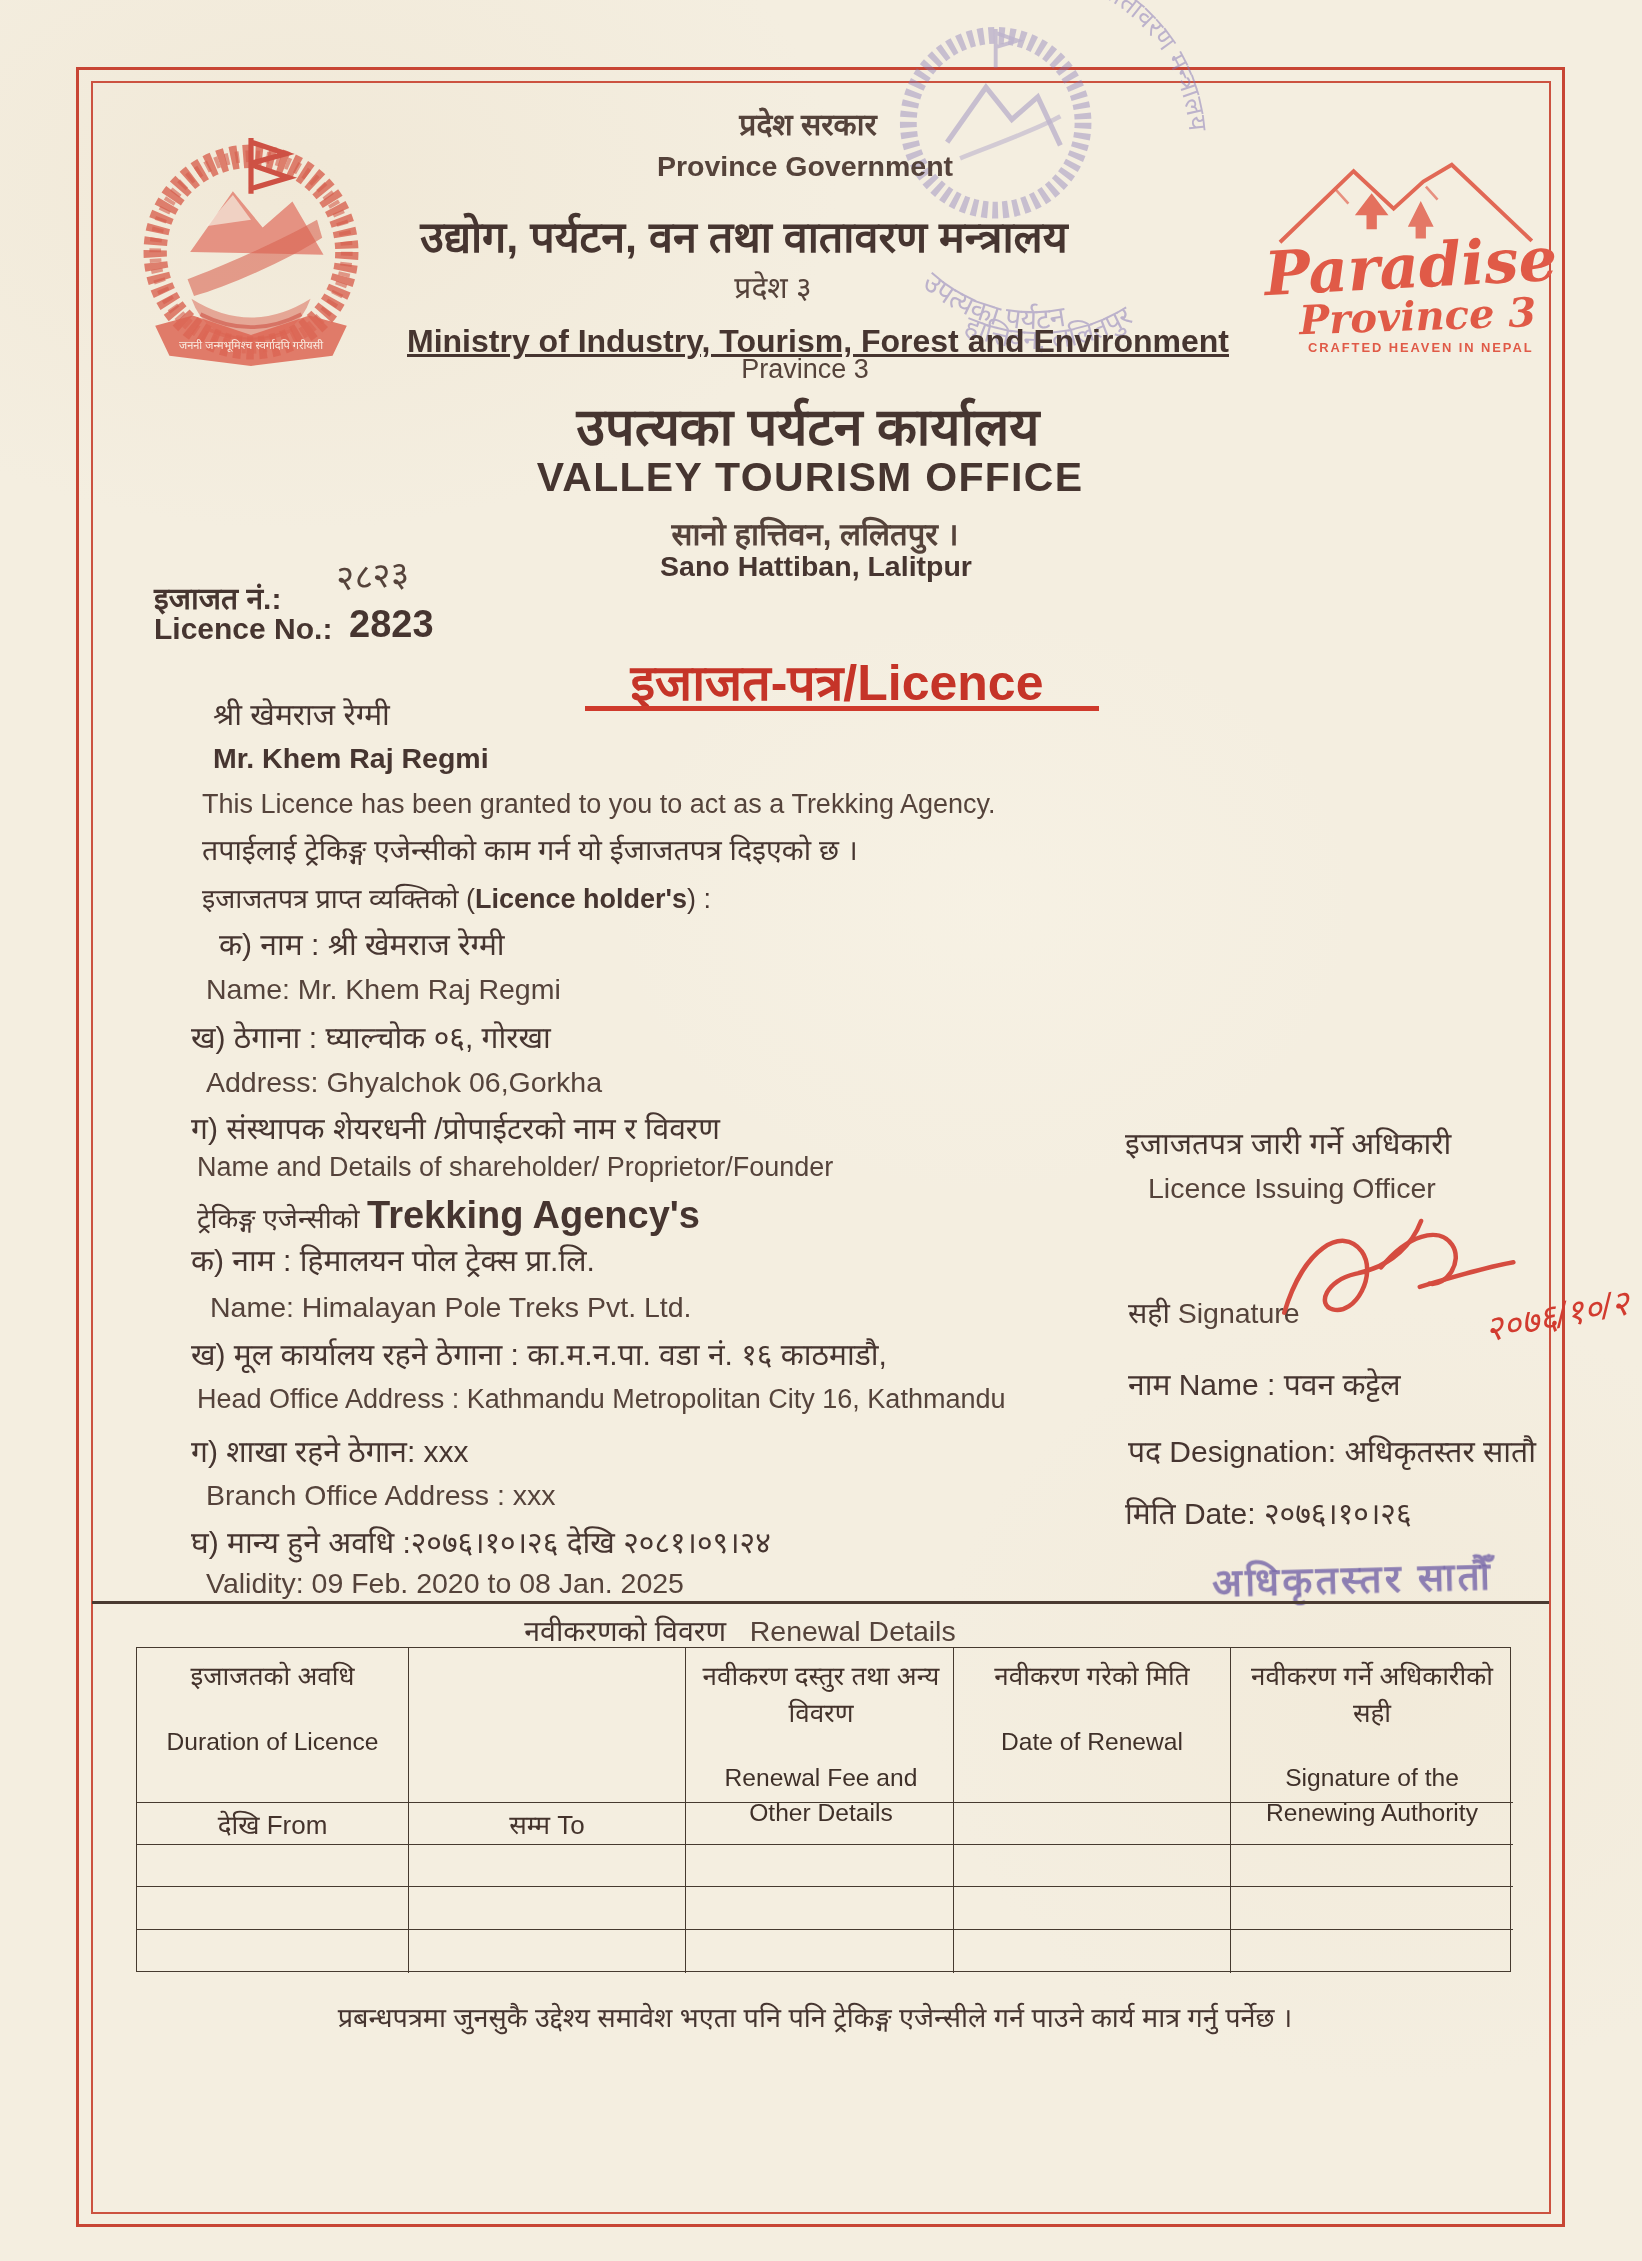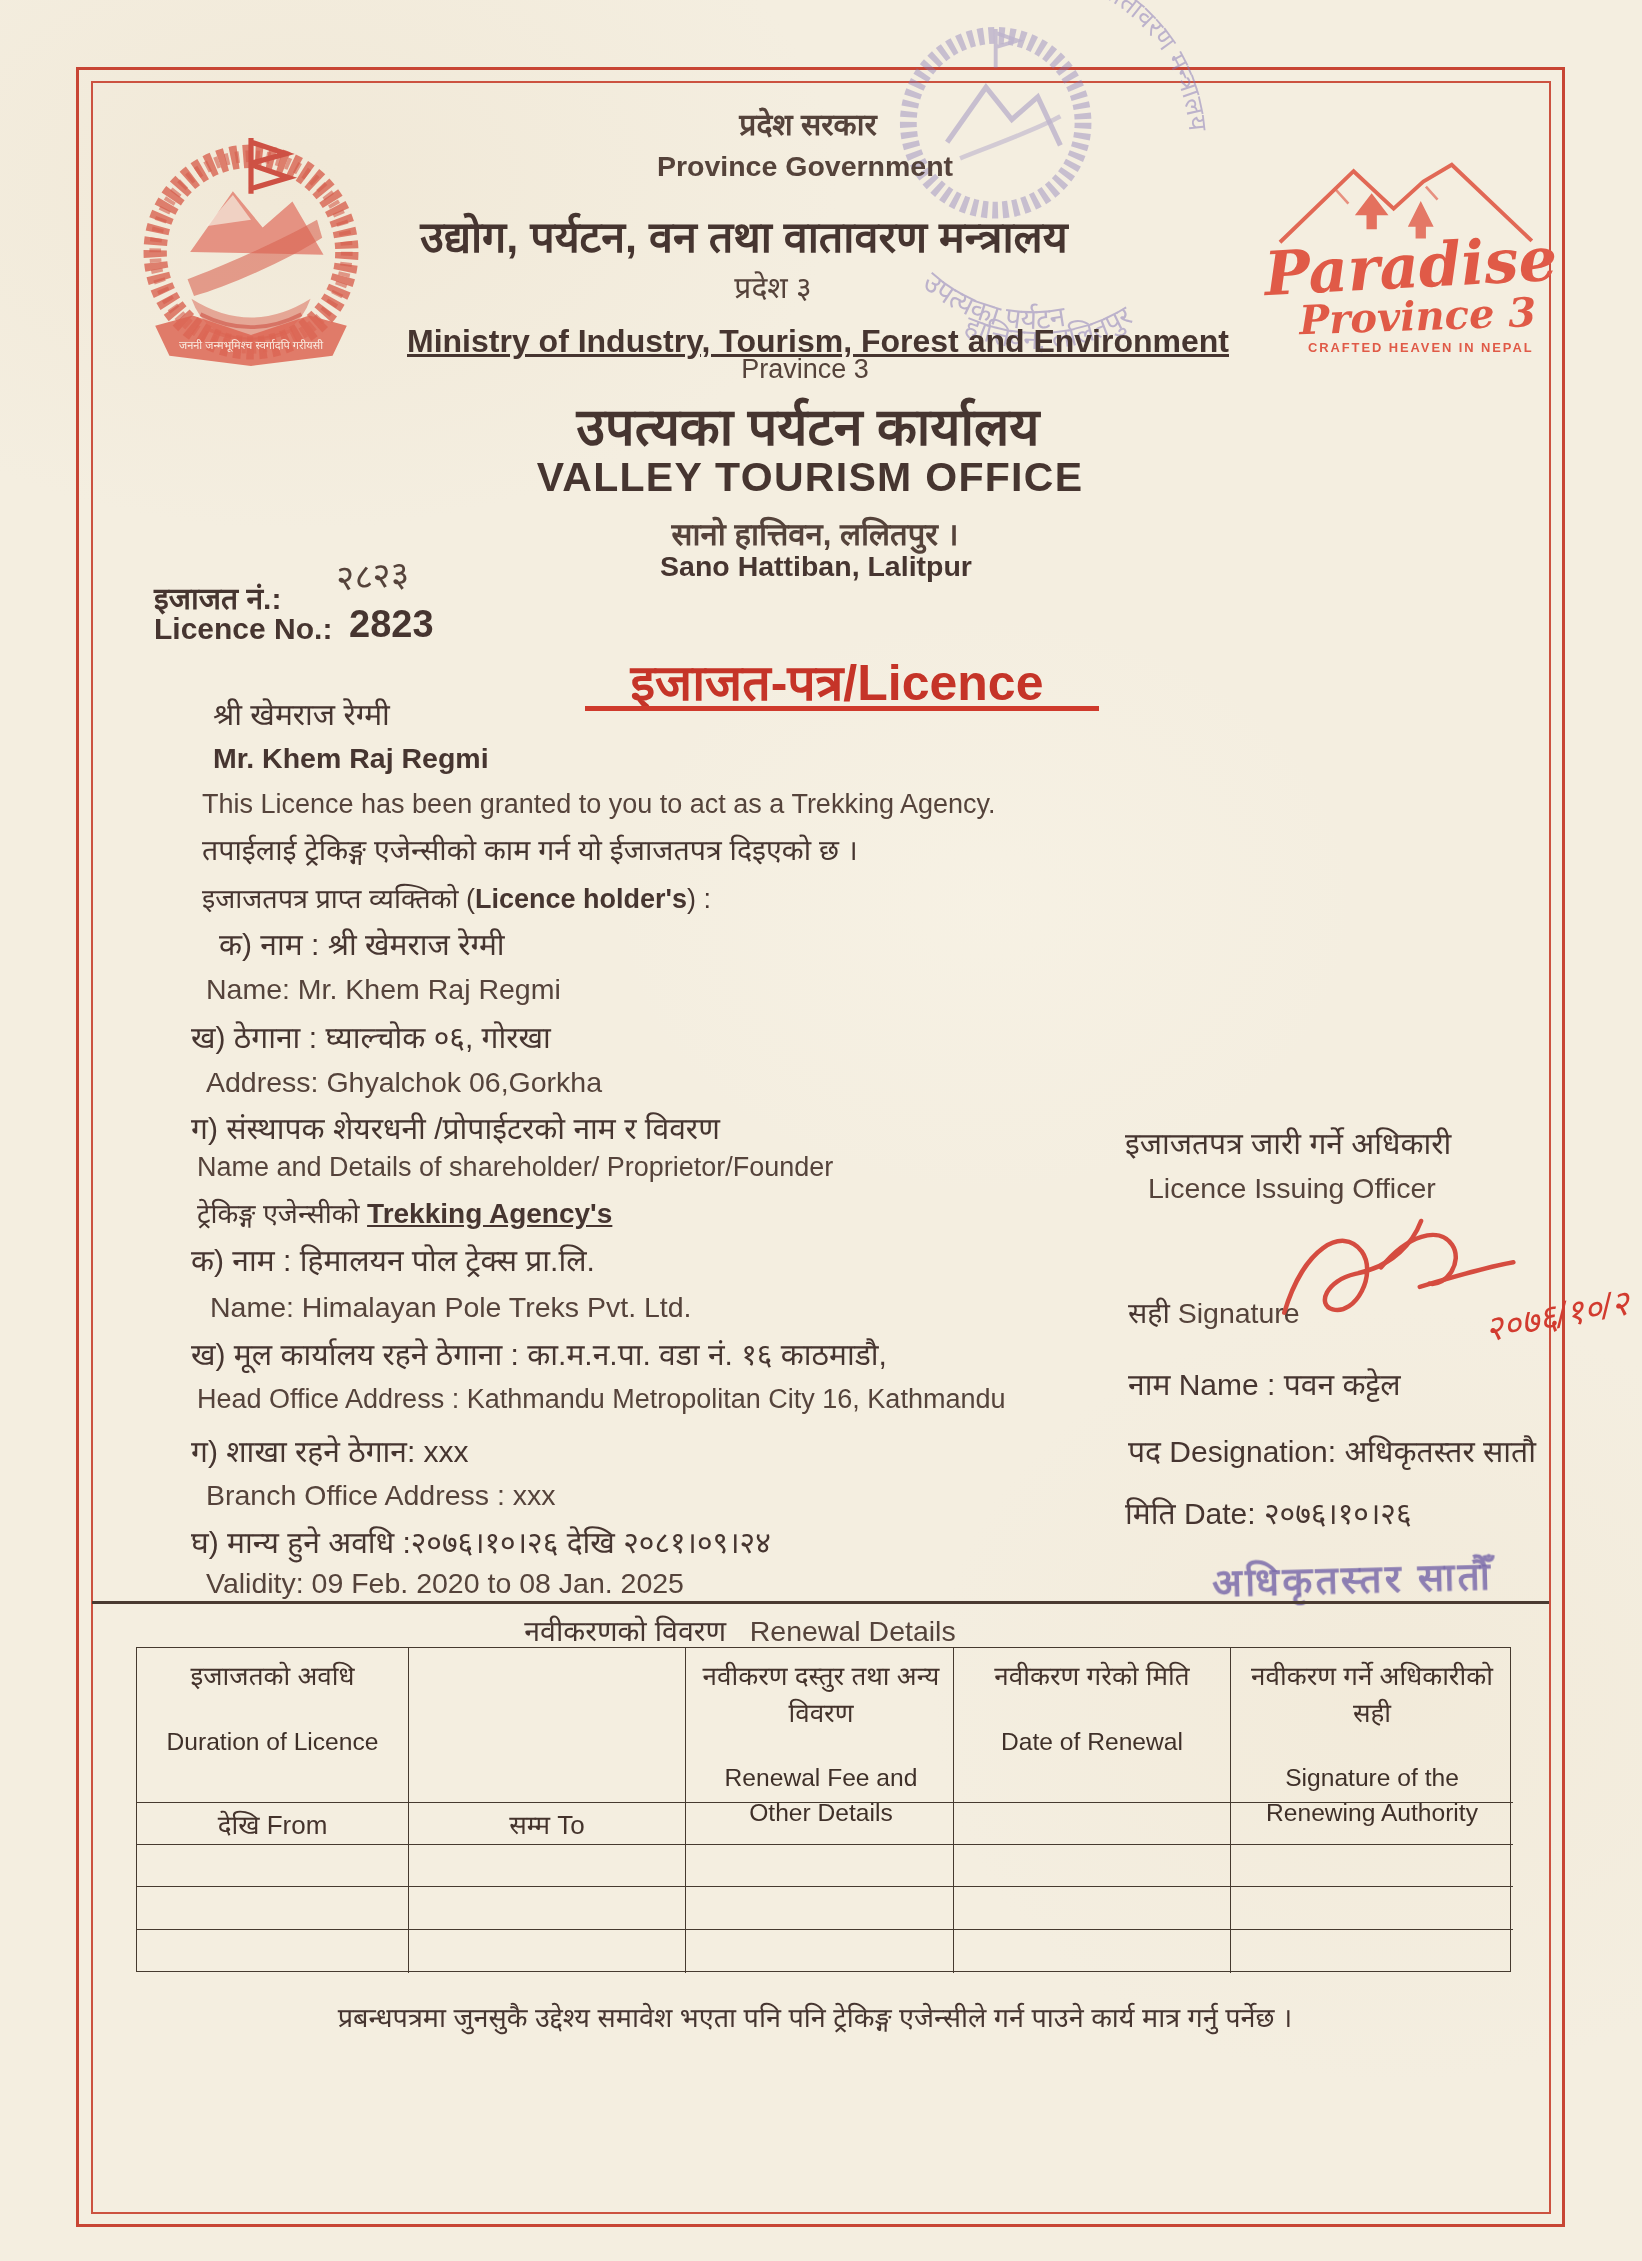--- a/index.html
+++ b/index.html
@@ -124,21 +124,21 @@
 
   <div class="t ink" style="left:191px;top:923px;font-size:30px;margin-left:28px;">क) नाम : श्री खेमराज रेग्मी</div>
   <div class="t soft" style="left:206px;top:973px;font-size:28.5px;">Name:  Mr. Khem Raj Regmi</div>
   <div class="t ink" style="left:191px;top:1016px;font-size:30px;">ख) ठेगाना : घ्याल्चोक ०६, गोरखा</div>
   <div class="t soft" style="left:206px;top:1066px;font-size:28.5px;">Address: Ghyalchok 06,Gorkha</div>
   <div class="t ink" style="left:191px;top:1107px;font-size:30px;">ग) संस्थापक शेयरधनी /प्रोपाईटरको नाम र विवरण</div>
   <div class="t soft" style="left:197px;top:1152px;font-size:27px;">Name and Details of shareholder/ Proprietor/Founder</div>
 
   <div class="t" style="left:197px;top:1194px;font-size:27px;">
     <span class="ink">ट्रेकिङ्ग एजेन्सीको</span>
-    <span class="b ink" style="font-size:28px;text-decoration:underline;">Trekking Agency's</span>
+    <span class="b ink" style="font-size:38px;">Trekking Agency's</span>
   </div>
   <div class="t ink" style="left:191px;top:1239px;font-size:30px;">क) नाम : हिमालयन पोल ट्रेक्स प्रा.लि.</div>
   <div class="t soft" style="left:210px;top:1291px;font-size:28.5px;">Name:  Himalayan Pole Treks Pvt. Ltd.</div>
   <div class="t ink" style="left:191px;top:1333px;font-size:30px;">ख) मूल कार्यालय रहने ठेगाना : का.म.न.पा. वडा नं. १६ काठमाडौ,</div>
   <div class="t soft" style="left:197px;top:1384px;font-size:27px;">Head Office Address : Kathmandu Metropolitan City 16, Kathmandu</div>
   <div class="t ink" style="left:191px;top:1430px;font-size:30px;">ग) शाखा रहने ठेगान: xxx</div>
   <div class="t soft" style="left:206px;top:1479px;font-size:28.5px;">Branch Office Address : xxx</div>
   <div class="t ink" style="left:191px;top:1521px;font-size:30px;">घ) मान्य हुने अवधि :२०७६।१०।२६ देखि २०८१।०९।२४</div>
   <div class="t soft" style="left:206px;top:1567px;font-size:28.5px;">Validity: 09 Feb. 2020 to 08 Jan. 2025</div>
 

